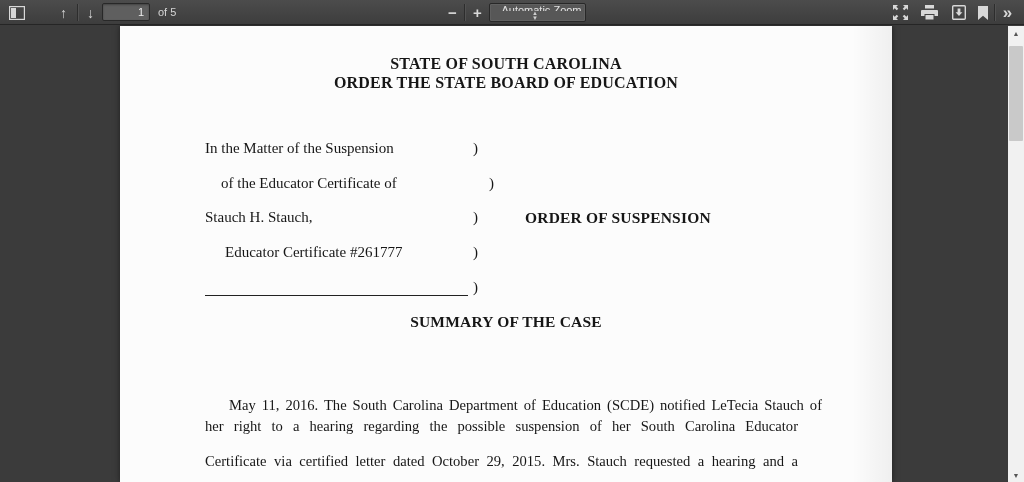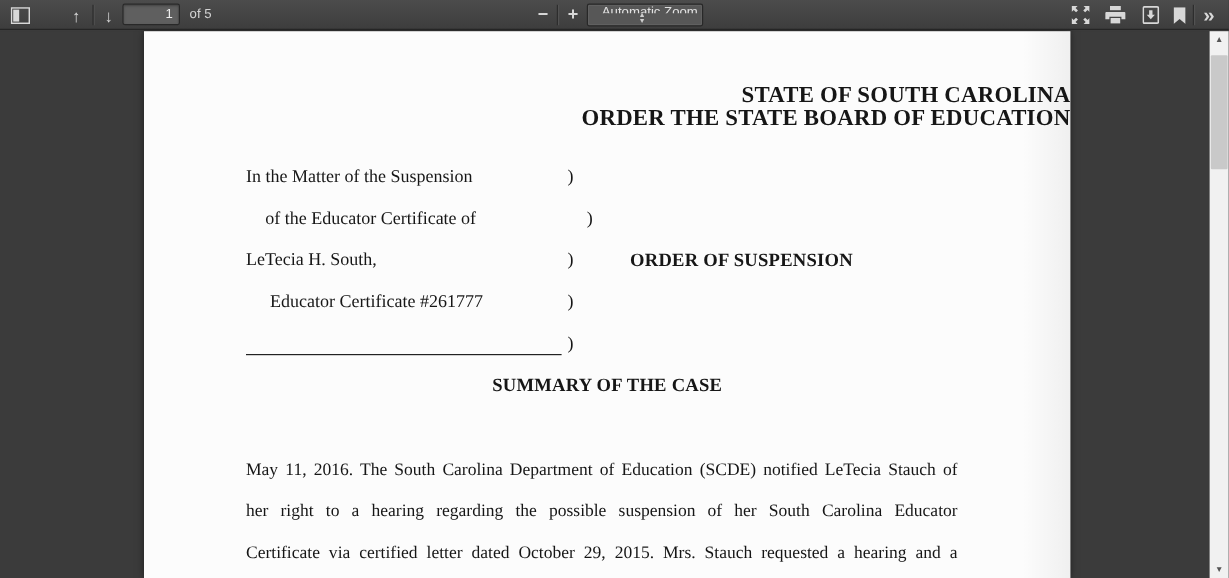--- a/index.html
+++ b/index.html
@@ -38,22 +38,22 @@
 
   
   #viewer { position:absolute; left:0; top:26px; width:1008px; height:456px;
             background:#3b3b3b; }
   #pdf-page { position:absolute; left:120px; top:0; width:772px; height:456px;
               background:#fcfcfc; box-shadow:0 0 6px rgba(0,0,0,.5);
               font-family:"Liberation Serif", serif; color:#161616; overflow:hidden; }
   #pdf-page .scan-shade { position:absolute; right:0; top:0; width:40px; height:100%;
               background:linear-gradient(to right, rgba(0,0,0,0), rgba(0,0,0,.05)); }
 
-  .doc-title { position:absolute; left:0; top:44px; width:100%; text-align:right;
-               font-weight:bold; font-size:19px; line-height:19px; letter-spacing:.2px; }
+  .doc-title { position:absolute; left:0; top:28px; width:100%; text-align:center;
+               font-weight:bold; font-size:16px; line-height:19px; letter-spacing:.2px; }
   .cap-row { position:absolute; left:85px; width:620px; height:20px; font-size:15px; }
   .cap-text { position:absolute; left:0; top:0; white-space:nowrap; }
   .cap-text.indent { left:20px; }
   .cap-paren { position:absolute; left:268px; top:0; }
   .order-title { position:absolute; left:320px; top:0; font-weight:bold; font-size:15.5px;
                  white-space:nowrap; letter-spacing:.2px; }
   .cap-line { position:absolute; left:0; top:16px; width:263px; border-bottom:1.3px solid #222; }
   .section-heading { position:absolute; left:0; top:287px; width:100%; text-align:center;
                      font-weight:bold; font-size:15.5px; letter-spacing:.2px; }
   .para-line { position:absolute; left:85px; width:593px; height:22px; font-size:14.6px;
@@ -171,38 +171,38 @@
         <span class="cap-text">In the Matter of the Suspension</span>
         <span class="cap-paren">)</span>
       </div>
 
       <div class="cap-row" style="top:149px;margin-left:16px;">
         <span class="cap-text">of the Educator Certificate of</span>
         <span class="cap-paren">)</span>
       </div>
 
       <div class="cap-row" style="top:183px;">
-        <span class="cap-text">LeTecia H. South,</span>
+        <span class="cap-text">Stauch H. Stauch,</span>
         <span class="cap-paren">)</span>
         <span class="order-title">ORDER OF SUSPENSION</span>
       </div>
 
       <div class="cap-row" style="top:218px;text-align:right;">
         <span class="cap-text indent">Educator Certificate #261777</span>
         <span class="cap-paren">)</span>
       </div>
 
       <div class="cap-row" style="top:253px;">
         <span class="cap-line"></span>
         <span class="cap-paren">)</span>
       </div>
 
       <div class="section-heading">SUMMARY OF THE CASE</div>
 
-      <div class="para-line" style="top:358px;">May 11, 2016.  The South Carolina Department of Education (SCDE) notified LeTecia Stauch of</div>
+      <div class="para-line" style="top:371px;margin-left:24px;">May 11, 2016.  The South Carolina Department of Education (SCDE) notified LeTecia Stauch of</div>
       <div class="para-line" style="top:392px;">her right to a hearing regarding the possible suspension of her South Carolina Educator</div>
       <div class="para-line" style="top:427px;">Certificate via certified letter dated October 29, 2015.  Mrs. Stauch requested a hearing and a</div>
     </div>
   </div>
 
   <div id="scrollbar">
     <div class="sb-arrow" style="top:0;">
       <span>▲</span>
     </div>
     <div id="sb-thumb"></div>

